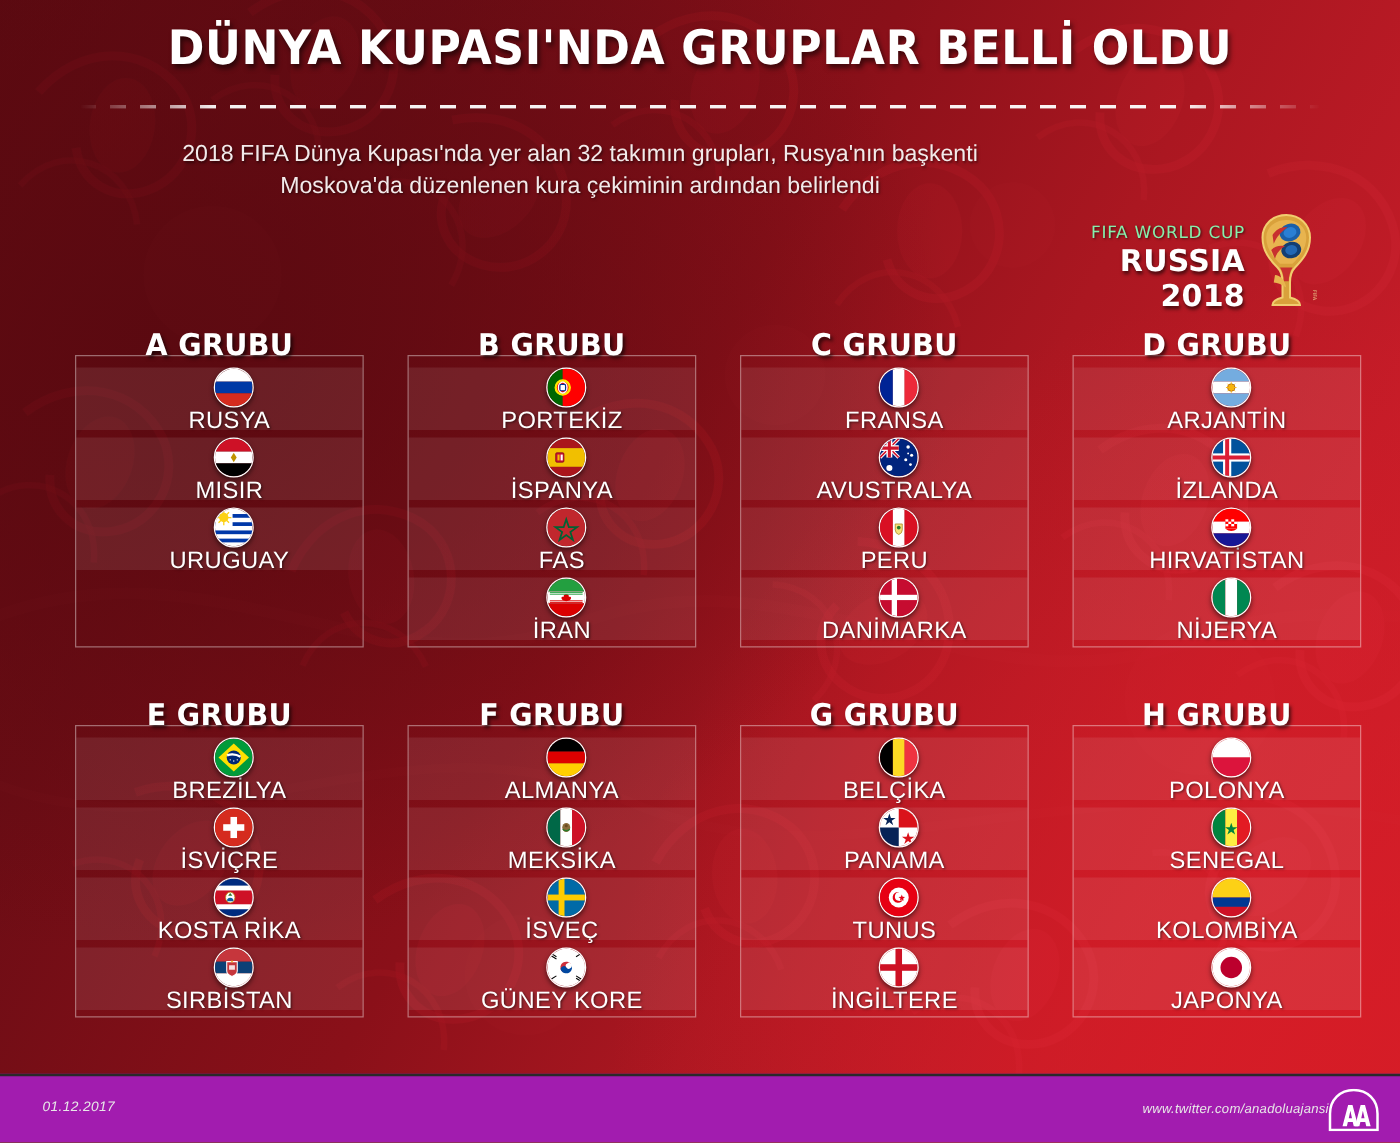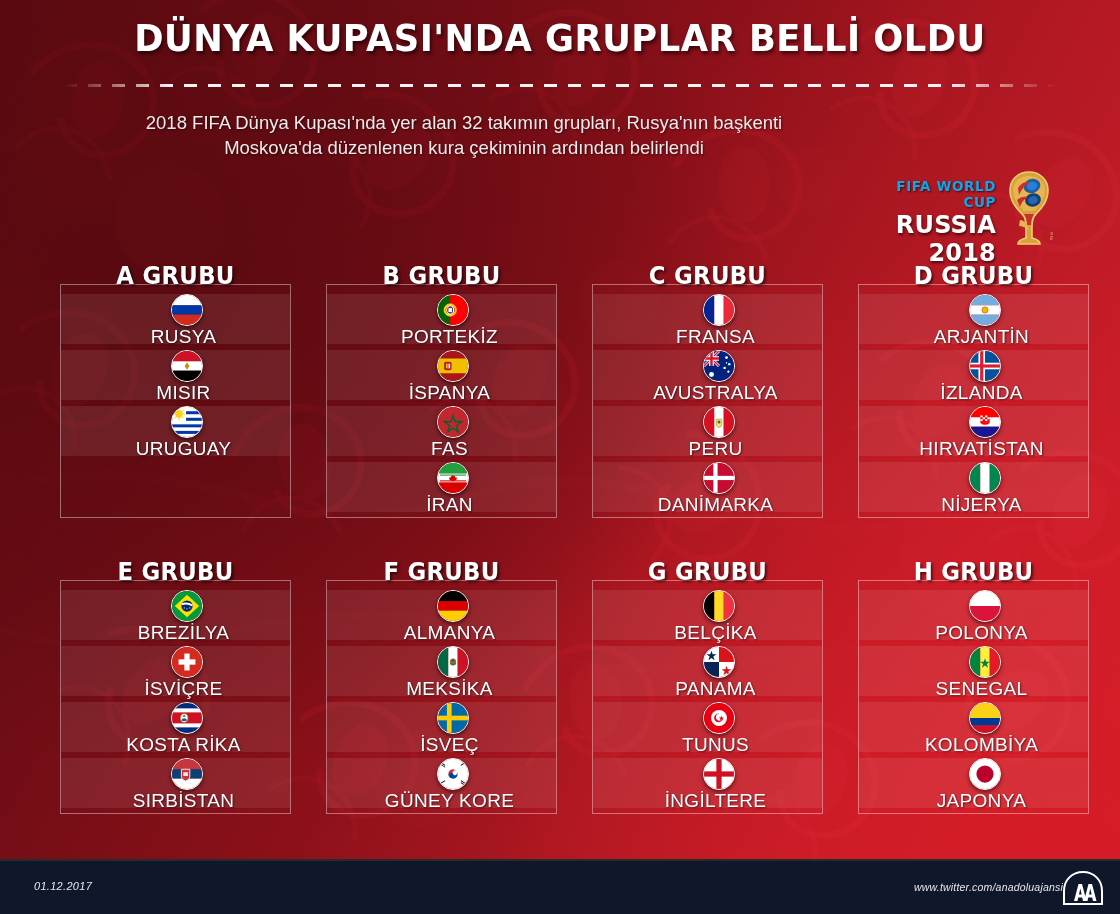--- a/index.html
+++ b/index.html
@@ -50,22 +50,22 @@
     font-size:18.5px;
     line-height:25px;
     color:#f2eaea;
     text-shadow:1px 1px 2px rgba(0,0,0,.5);
   }
 
   
   #fifa-logo { position:absolute; left:872px; top:170px; width:184px; height:78px; }
   #fifa-text { position:absolute; left:0; top:8px; width:124px; text-align:right; }
   .fifa-l1 {
-    font-family:"DejaVu Sans", sans-serif; font-weight:bold;
-    font-size:13.5px; color:#0ea5e9; letter-spacing:.6px;
+    font-family:"DejaVu Sans", sans-serif; font-weight:normal;
+    font-size:13.5px; color:#86efac; letter-spacing:.6px;
     text-shadow:1px 1px 2px rgba(0,0,0,.6);
   }
   .fifa-l2 {
     font-family:"DejaVu Sans", sans-serif; font-weight:bold;
     font-size:24px; color:#fff; letter-spacing:.2px; margin-top:1px;
     text-shadow:1px 2px 3px rgba(0,0,0,.6);
   }
   #fifa-trophy { position:absolute; left:130px; top:0px; width:54px; height:78px; }
 
   
@@ -120,21 +120,21 @@
     font-size:19px;
     color:#ffffff;
     letter-spacing:.3px;
     white-space:nowrap;
     text-shadow:1px 1px 2px rgba(0,0,0,.55);
   }
 
   
   #footer {
     position:absolute; left:0; bottom:0; width:1120px; height:55px;
-    background:#0f172a;
+    background:#a21caf;
     border-top:2px solid #2a2a2a;
   }
   #footer-date {
     position:absolute; left:34px; top:19px;
     font-size:11px; font-style:italic; color:#e8e8e8; letter-spacing:.3px;
   }
   #footer-twitter {
     position:absolute; right:57px; top:20px;
     font-size:10.5px; font-style:italic; color:#e8e8e8; letter-spacing:.2px;
   }

